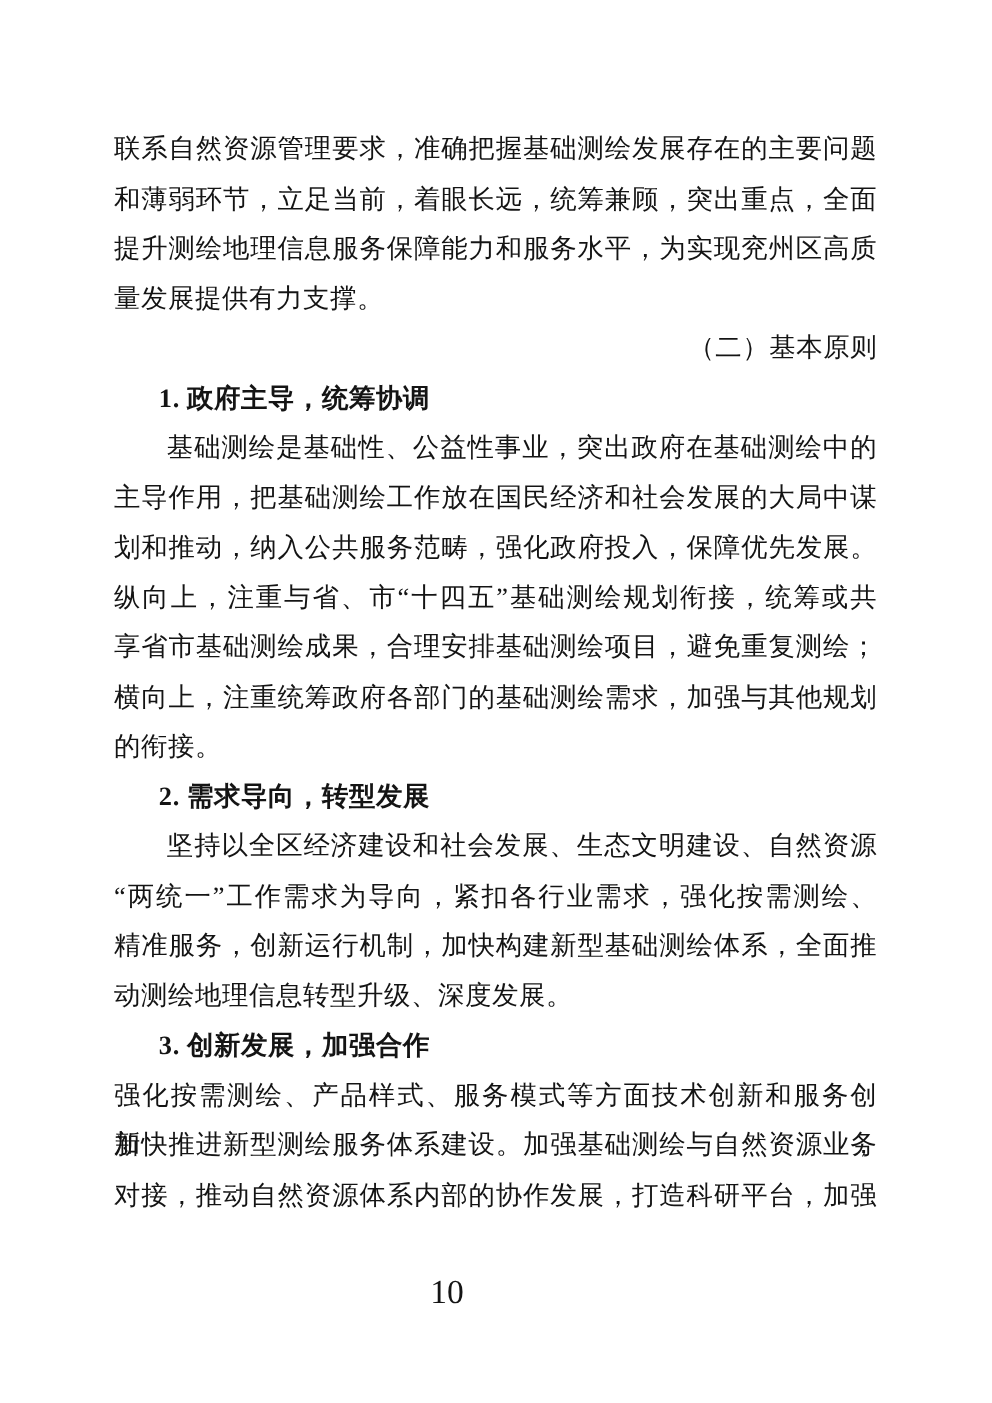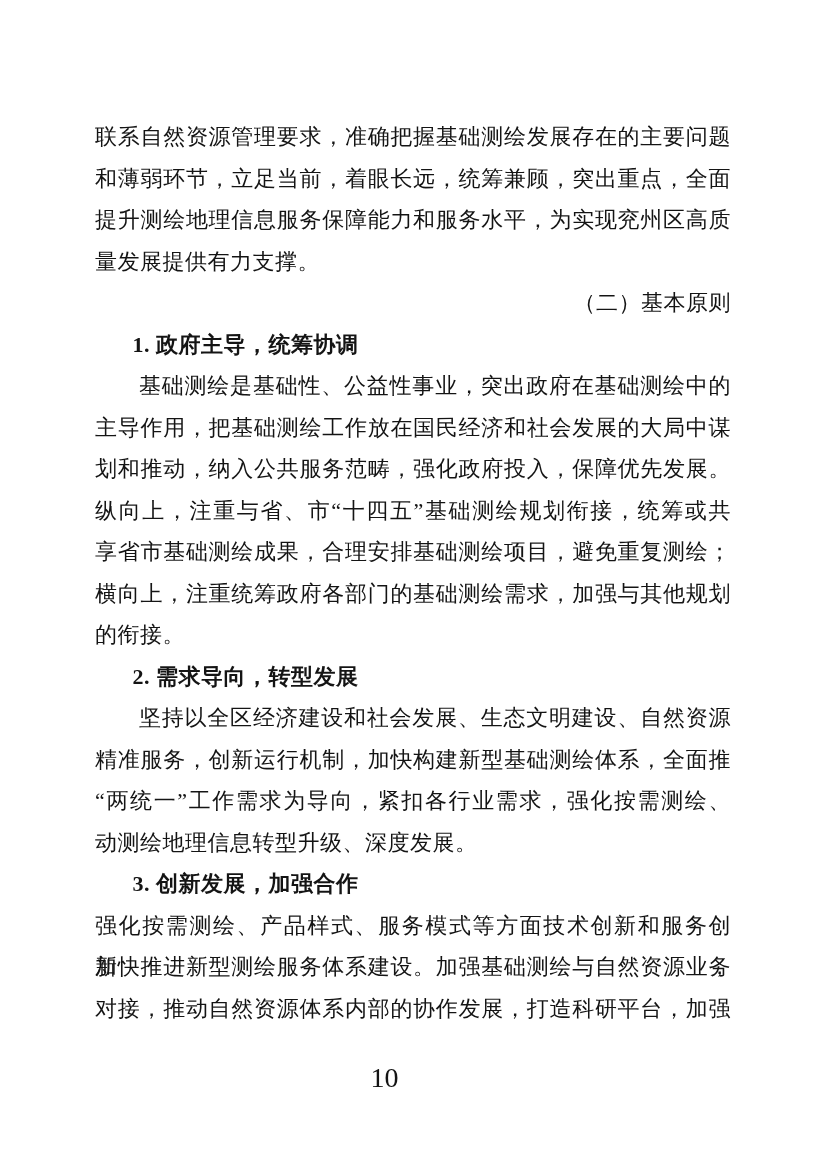--- a/index.html
+++ b/index.html
@@ -21,21 +21,20 @@
     overflow: hidden;
   }
   .doc {
     position: absolute;
     left: 95px;
     top: 103px;
     width: 636px;
     font-size: 22px;
     line-height: 41.5px;
     letter-spacing: 0.5px;
-    margin-top: 13px;
   }
   .line {
     height: 41.5px;
     white-space: nowrap;
   }
   
   .line.j {
     white-space: normal;
     text-align: justify;
     text-align-last: justify;
@@ -55,21 +54,20 @@
     text-align: right;
   }
   .page-num {
     position: absolute;
     top: 1062px;
     left: 0;
     width: 745px;
     text-align: center;
     font-size: 28px;
     color: #141414;
-    margin-left: 12px;
   }
 </style>
 </head>
 <body>
 
 <div class="sheet">
   <div class="doc">
       <div class="line j">联系自然资源管理要求，准确把握基础测绘发展存在的主要问题</div>
       <div class="line j">和薄弱环节，立足当前，着眼长远，统筹兼顾，突出重点，全面</div>
       <div class="line j">提升测绘地理信息服务保障能力和服务水平，为实现兖州区高质</div>
@@ -78,22 +76,22 @@
       <div class="line heading">1. 政府主导，统筹协调</div>
       <div class="line first j">基础测绘是基础性、公益性事业，突出政府在基础测绘中的</div>
       <div class="line j">主导作用，把基础测绘工作放在国民经济和社会发展的大局中谋</div>
       <div class="line j">划和推动，纳入公共服务范畴，强化政府投入，保障优先发展。</div>
       <div class="line j">纵向上，注重与省、市“十四五”基础测绘规划衔接，统筹或共</div>
       <div class="line j">享省市基础测绘成果，合理安排基础测绘项目，避免重复测绘；</div>
       <div class="line j">横向上，注重统筹政府各部门的基础测绘需求，加强与其他规划</div>
       <div class="line">的衔接。</div>
       <div class="line heading">2. 需求导向，转型发展</div>
       <div class="line first j">坚持以全区经济建设和社会发展、生态文明建设、自然资源</div>
+      <div class="line j">“两统一”工作需求为导向，紧扣各行业需求，强化按需测绘、</div>
       <div class="line j">精准服务，创新运行机制，加快构建新型基础测绘体系，全面推</div>
-      <div class="line j">“两统一”工作需求为导向，紧扣各行业需求，强化按需测绘、</div>
       <div class="line">动测绘地理信息转型升级、深度发展。</div>
       <div class="line heading">3. 创新发展，加强合作</div>
       <div class="line j">强化按需测绘、产品样式、服务模式等方面技术创新和服务创新，</div>
       <div class="line j">加快推进新型测绘服务体系建设。加强基础测绘与自然资源业务</div>
       <div class="line j">对接，推动自然资源体系内部的协作发展，打造科研平台，加强</div>
     </div>
   <div class="page-num">10</div>
 </div>
 
 </body></html>

